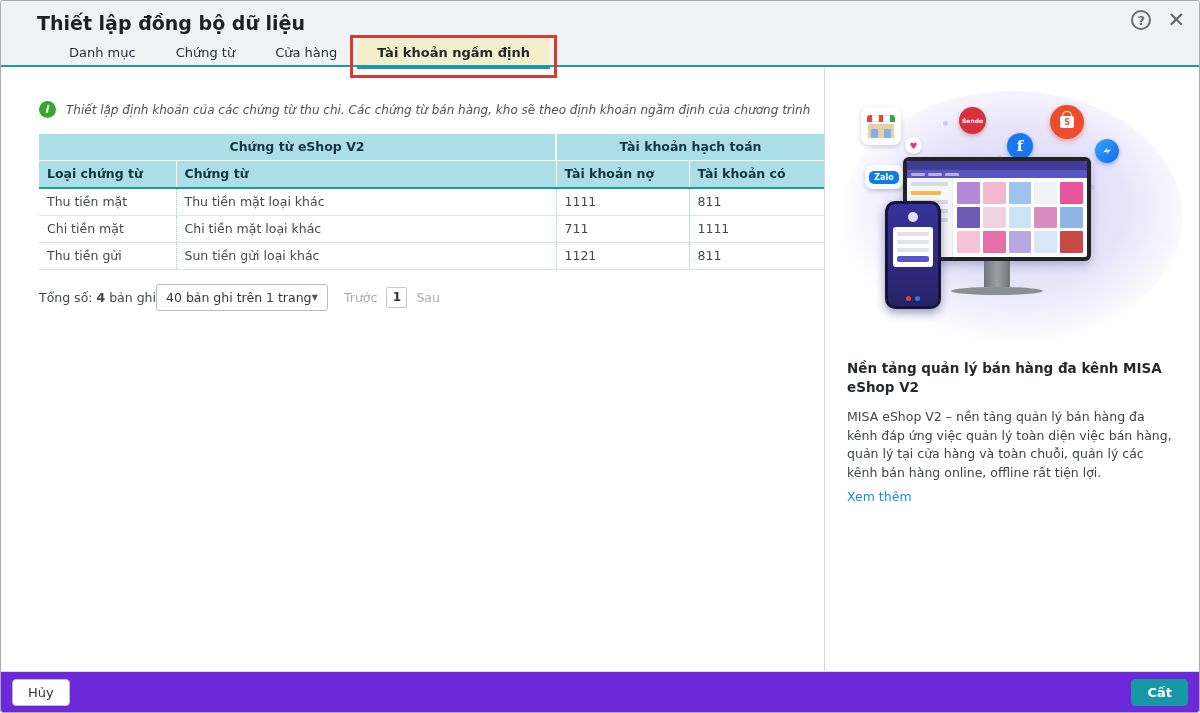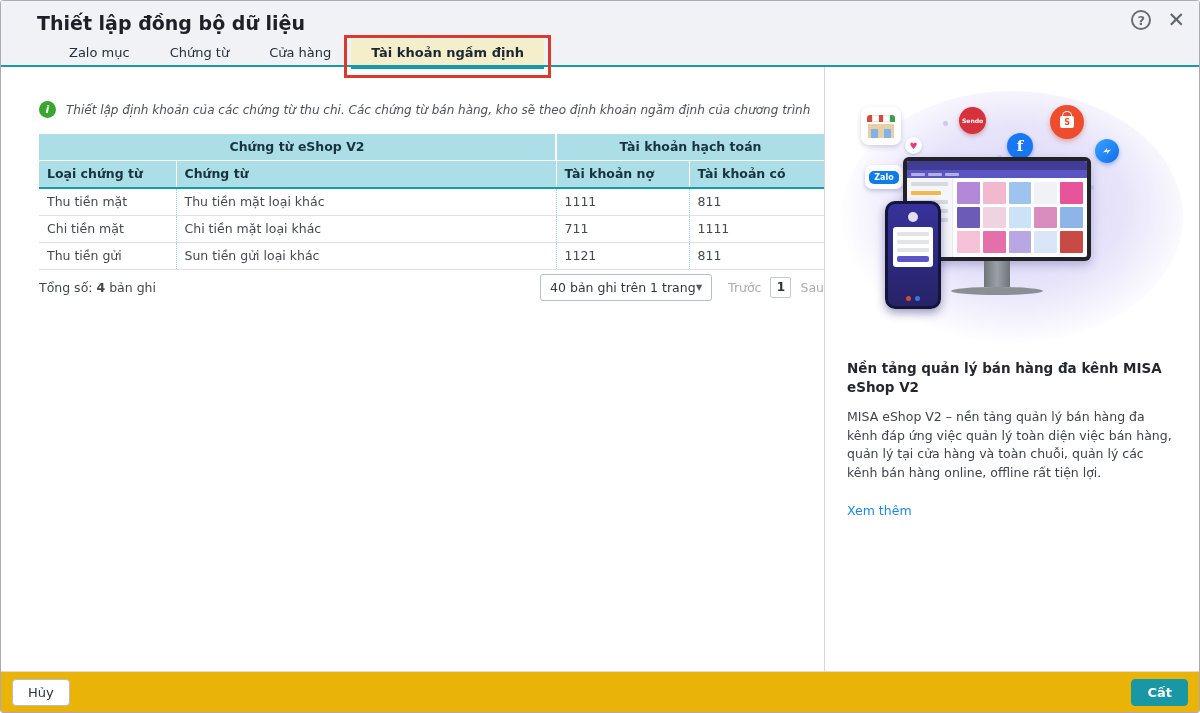--- a/index.html
+++ b/index.html
@@ -59,21 +59,21 @@
     border-bottom:1px solid #e0e2e4; background:#fff;
   }
   tbody td + td { border-left:1px dotted #9fd3db; }
   tr.editing td { background:#f8ecce; }
   .cell-input {
     width:110px; height:22px; border:1px solid #c4c9d0; border-radius:3px;
     padding:0 7px; font-size:12.5px; color:#43474c; background:#fff;
     font-family:"DejaVu Sans","Liberation Sans",sans-serif;
   }
   
-  .table-footer { width:785px; margin-top:4px; display:flex; align-items:center; justify-content:space-between; }
+  .table-footer { width:785px; margin-top:14px; display:flex; align-items:center; }
   .total { font-size:12.5px; color:#43474c; }
   .total b { font-weight:bold; }
   .paging { display:flex; align-items:center; }
   .page-size {
     width:172px; height:27px; border:1px solid #b9bec5; border-radius:3px; background:#fff;
     display:flex; align-items:center; justify-content:space-between; padding:0 9px;
     font-size:12.5px; color:#33373c; cursor:pointer;
   }
   .page-size .arrow { font-size:8px; color:#55595e; }
   .pg-prev,.pg-next { color:#a9adb2; font-size:12.5px; cursor:default; }
@@ -150,44 +150,44 @@
   .p-logo { width:10px; height:10px; border-radius:50%; background:#ffffffd9; margin-bottom:5px; }
   .p-card { width:100%; background:#fff; border-radius:3px; padding:5px 4px; }
   .p-card i { display:block; height:4px; background:#e2e4ea; border-radius:1px; margin-bottom:4px; }
   .p-btn { display:block; height:6px; background:#5b54c8; border-radius:2px; }
   .p-dots { margin-top:auto; display:flex; gap:4px; }
   .p-dots i { width:5px; height:5px; border-radius:50%; }
   .p-dots i:first-child{ background:#d8483c; } .p-dots i:last-child{ background:#3a77d2; }
   
   .promo-heading { font-size:13.5px; font-weight:bold; color:#24272c; line-height:1.4; margin-top:16px; }
   .promo-desc { font-size:12.5px; color:#3f4348; line-height:1.5; margin-top:11px; }
-  .see-more { display:inline-block; margin-top:20px; font-size:12.5px; color:#1e88e5; text-decoration:none; cursor:pointer; }
+  .see-more { display:inline-block; margin-top:6px; font-size:12.5px; color:#1e88e5; text-decoration:none; cursor:pointer; }
   
   .footer {
-    flex:0 0 auto; height:41px; border-top:1px solid #d8dadd; background:#eab308;
+    flex:0 0 auto; height:41px; border-top:1px solid #d8dadd; background:#6d28d9;
     display:flex; align-items:center; justify-content:space-between; padding:0 11px;
   }
   .btn { height:27px; border-radius:4px; font-size:13px; cursor:pointer;
     font-family:"DejaVu Sans","Liberation Sans",sans-serif; }
   .btn-cancel { background:#fff; border:1px solid #b9bec5; color:#2f3338; padding:0 15px; }
   .btn-save { background:#1897a4; border:1px solid #1897a4; color:#fff; font-weight:bold; padding:0 15px; }
 </style>
 </head>
 <body>
 
 <div class="dialog">
 
   <div class="header">
     <div class="title">Thiết lập đồng bộ dữ liệu</div>
     <div class="header-icons">
       <div class="help-circ">?</div>
       <div class="close-x">✕</div>
     </div>
     <div class="tabs">
-      <div class="tab">Zalo mục</div>
+      <div class="tab">Danh mục</div>
       <div class="tab">Chứng từ</div>
       <div class="tab">Cửa hàng</div>
       <div class="tab active">
         <span>Tài khoản ngầm định</span>
         <div class="annotation"></div>
       </div>
     </div>
   </div>
 
   <div class="main">

